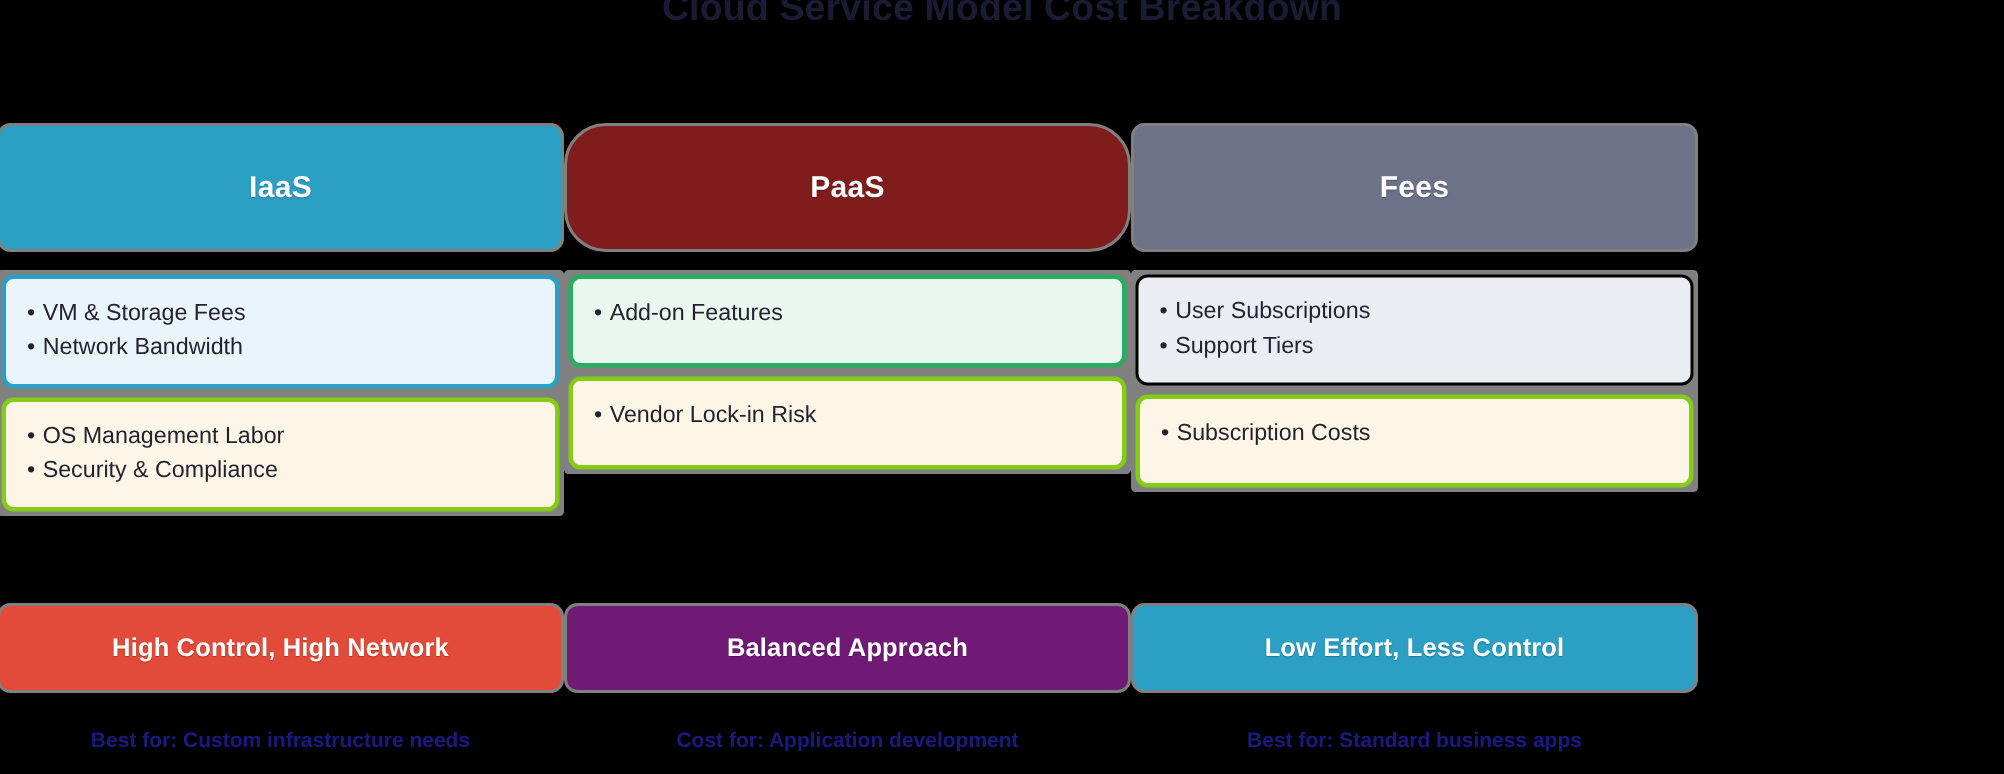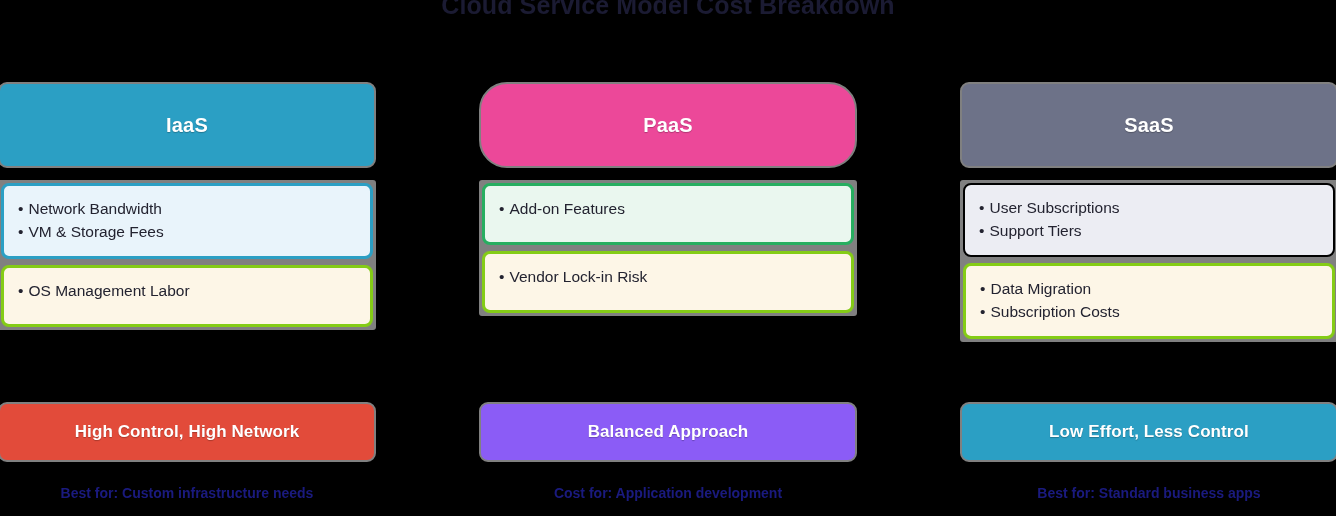--- a/index.html
+++ b/index.html
@@ -39,21 +39,21 @@
   }
 
   
   .columns {
     position: absolute;
     left: 0;
     top: 82px;
     width: 1336px;
     height: 434px;
     display: flex;
-    justify-content: space-between;
+    justify-content: flex-start;
   }
   .column {
     width: 378px;
     position: relative;
     flex: 0 0 auto;
   }
   
   .column.col-1 { margin-left: -2px; }
   .column.col-3 { margin-right: -2px; }
 
@@ -151,88 +151,88 @@
   <div class="columns">
 
     <div class="column col-1">
       <div class="svc-header" style="background:#2b9fc4;">
         <span>IaaS</span>
       </div>
 
       <div class="cost-group">
         <div class="cost-box direct-iaas">
           <div class="cost-line">
+            <span class="bullet">•</span><span>VM &amp; Storage Fees</span>
+          </div>
+          <div class="cost-line">
             <span class="bullet">•</span><span>Network Bandwidth</span>
           </div>
-          <div class="cost-line">
-            <span class="bullet">•</span><span>VM &amp; Storage Fees</span>
-          </div>
         </div>
         <div class="cost-box hidden-cost">
           <div class="cost-line">
             <span class="bullet">•</span><span>OS Management Labor</span>
+          </div>
+          <div class="cost-line">
+            <span class="bullet">•</span><span>Security &amp; Compliance</span>
           </div>
         </div>
       </div>
 
       <div class="summary-bar" style="background:#e24b3a;">
         <span>High Control, High Network</span>
       </div>
 
       <div class="bestfor-wrap">
         <div class="bestfor">Best for: Custom infrastructure needs</div>
       </div>
     </div>
 
     <div class="column col-2">
-      <div class="svc-header" style="background:#ec4899;border-radius:28px;">
+      <div class="svc-header" style="background:#7f1d1d;border-radius:28px;">
         <span>PaaS</span>
       </div>
 
       <div class="cost-group">
         <div class="cost-box direct-paas">
           <div class="cost-line">
             <span class="bullet">•</span><span>Add-on Features</span>
           </div>
         </div>
         <div class="cost-box hidden-cost">
           <div class="cost-line">
             <span class="bullet">•</span><span>Vendor Lock-in Risk</span>
           </div>
         </div>
       </div>
 
-      <div class="summary-bar" style="background:#8b5cf6;">
+      <div class="summary-bar" style="background:#701a75;">
         <span>Balanced Approach</span>
       </div>
 
       <div class="bestfor-wrap">
         <div class="bestfor">Cost for: Application development</div>
       </div>
     </div>
 
     <div class="column col-3">
       <div class="svc-header" style="background:#6d7288;">
-        <span>SaaS</span>
+        <span>Fees</span>
       </div>
 
       <div class="cost-group">
         <div class="cost-box direct-saas">
           <div class="cost-line">
             <span class="bullet">•</span><span>User Subscriptions</span>
           </div>
           <div class="cost-line">
             <span class="bullet">•</span><span>Support Tiers</span>
           </div>
         </div>
         <div class="cost-box hidden-cost">
           <div class="cost-line">
-            <span class="bullet">•</span><span>Data Migration</span>
-          </div>
-          <div class="cost-line">
             <span class="bullet">•</span><span>Subscription Costs</span>
           </div>
         </div>
       </div>
 
       <div class="summary-bar" style="background:#2b9fc4;">
         <span>Low Effort, Less Control</span>
       </div>
 
       <div class="bestfor-wrap">

